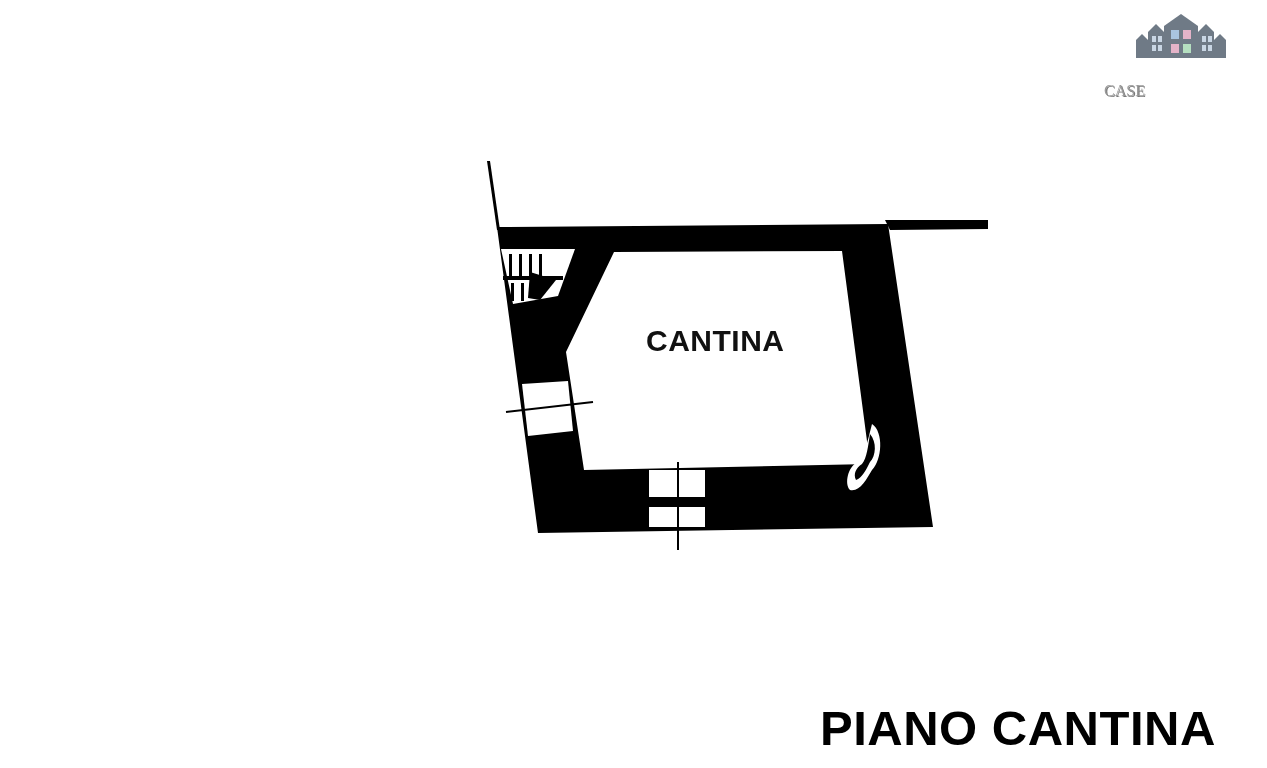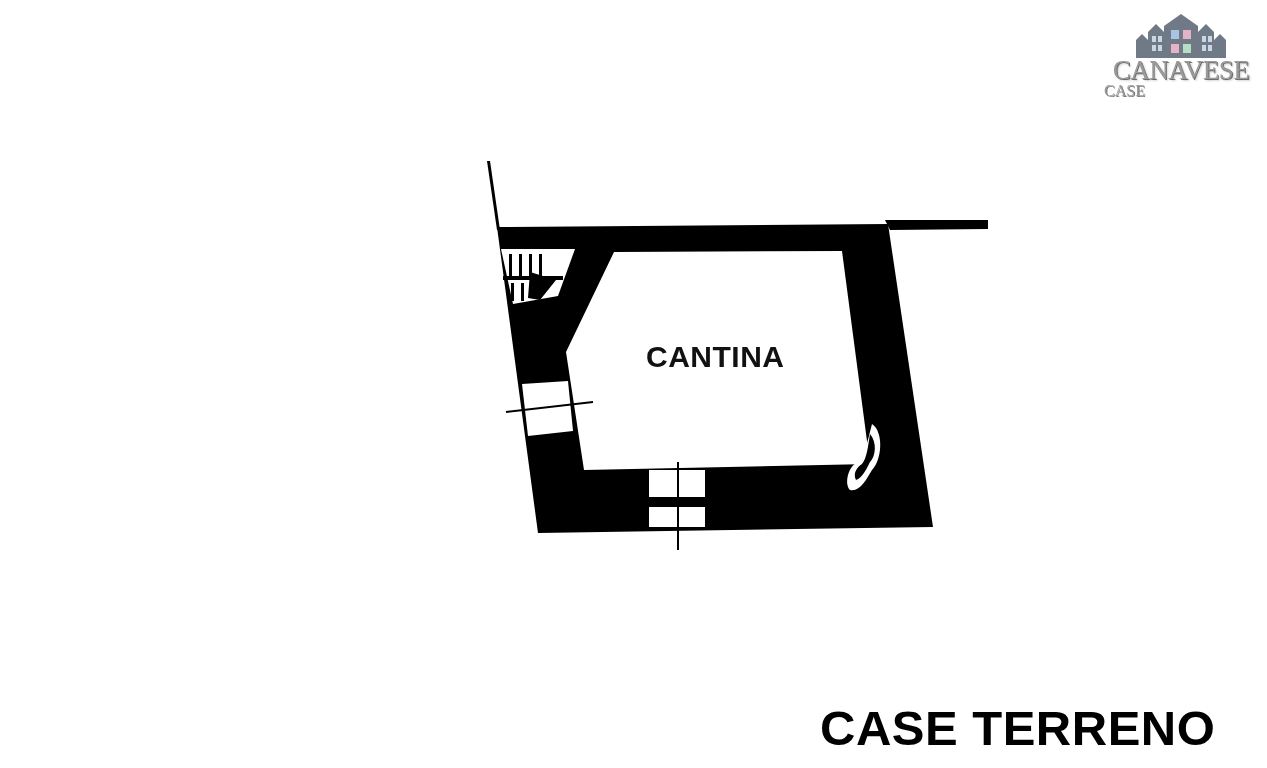--- a/index.html
+++ b/index.html
@@ -2,21 +2,21 @@
 <html><head>
 <meta charset="utf-8">
 <style>
   html, body { margin:0; padding:0; background:#ffffff; }
   body { width:1267px; height:768px; position:relative; overflow:hidden; font-family:"Liberation Sans", sans-serif; }
   .logo { position:absolute; left:1104px; top:14px; width:154px; height:86px; }
   .logo-text { position:absolute; left:0; top:42px; width:154px; text-align:center; font-family:"Liberation Serif", serif; font-size:27px; color:#9a9a9a; letter-spacing:-0.5px; text-shadow:1px 1px 0 #6e6e6e, 2px 2px 2px #cfcfcf; line-height:28px; }
   .logo-sub { position:absolute; left:0; top:68px; width:154px; text-align:left; font-family:"Liberation Serif", serif; font-size:16px; color:#9a9a9a; text-shadow:1px 1px 0 #777; line-height:18px; }
   .logo svg { position:absolute; left:30px; top:0; }
   .plan { position:absolute; left:0; top:0; }
-  .room-label { position:absolute; left:646px; top:340px; font-weight:bold; font-size:30px; color:#111; letter-spacing:0.5px; }
+  .room-label { position:absolute; left:646px; top:324px; font-weight:bold; font-size:30px; color:#111; letter-spacing:0.5px; }
   .floor-label { position:absolute; left:820px; top:700px; font-weight:bold; font-size:49px; color:#000; letter-spacing:0.5px; line-height:56px; }
 </style>
 </head>
 <body>
 
 <div class="logo">
   <svg width="94" height="44" viewBox="0 0 94 44">
     <g fill="#6f7a86">
       <polygon points="2,26 8,20 14,26 14,44 2,44"></polygon>
       <polygon points="14,18 22,10 30,18 30,44 14,44"></polygon>
@@ -32,21 +32,20 @@
       <rect x="18" y="22" width="4" height="6" fill="#c9d6e4"></rect>
       <rect x="24" y="22" width="4" height="6" fill="#c9d6e4"></rect>
       <rect x="18" y="31" width="4" height="6" fill="#c9d6e4"></rect>
       <rect x="24" y="31" width="4" height="6" fill="#c9d6e4"></rect>
       <rect x="68" y="22" width="4" height="6" fill="#c9d6e4"></rect>
       <rect x="74" y="22" width="4" height="6" fill="#c9d6e4"></rect>
       <rect x="68" y="31" width="4" height="6" fill="#c9d6e4"></rect>
       <rect x="74" y="31" width="4" height="6" fill="#c9d6e4"></rect>
     </g>
   </svg>
-  <div class="logo-text">CANAVESE</div>
   <div class="logo-sub">CASE</div>
 </div>
 
 <svg class="plan" width="1267" height="768" viewBox="0 0 1267 768">
 
   <polygon points="487,161 490,161 500,230 497,230" fill="#000"></polygon>
 
   <polygon points="885,220 988,220 988,229 890,230" fill="#000"></polygon>
 
   <path fill-rule="evenodd" fill="#000" d="M497,227 L888,224 L933,527 L538,533 Z
@@ -75,13 +74,13 @@
     <line x1="678" y1="462" x2="678" y2="550" stroke="#000" stroke-width="2"></line>
   </g>
 
   <g>
     <path d="M872,424 C884,432 882,460 872,470 C866,480 860,492 850,490 C844,484 848,466 858,462 C864,458 868,440 872,424 Z" fill="#fff"></path>
     <path d="M870,434 C877,442 876,456 870,462 C866,470 862,478 856,480 C853,474 856,468 862,464 C867,458 868,446 870,434 Z" fill="#000"></path>
   </g>
 </svg>
 
 <div class="room-label">CANTINA</div>
-<div class="floor-label">CASE TERRENO</div>
+<div class="floor-label">PIANO CANTINA</div>
 
 </body></html>

